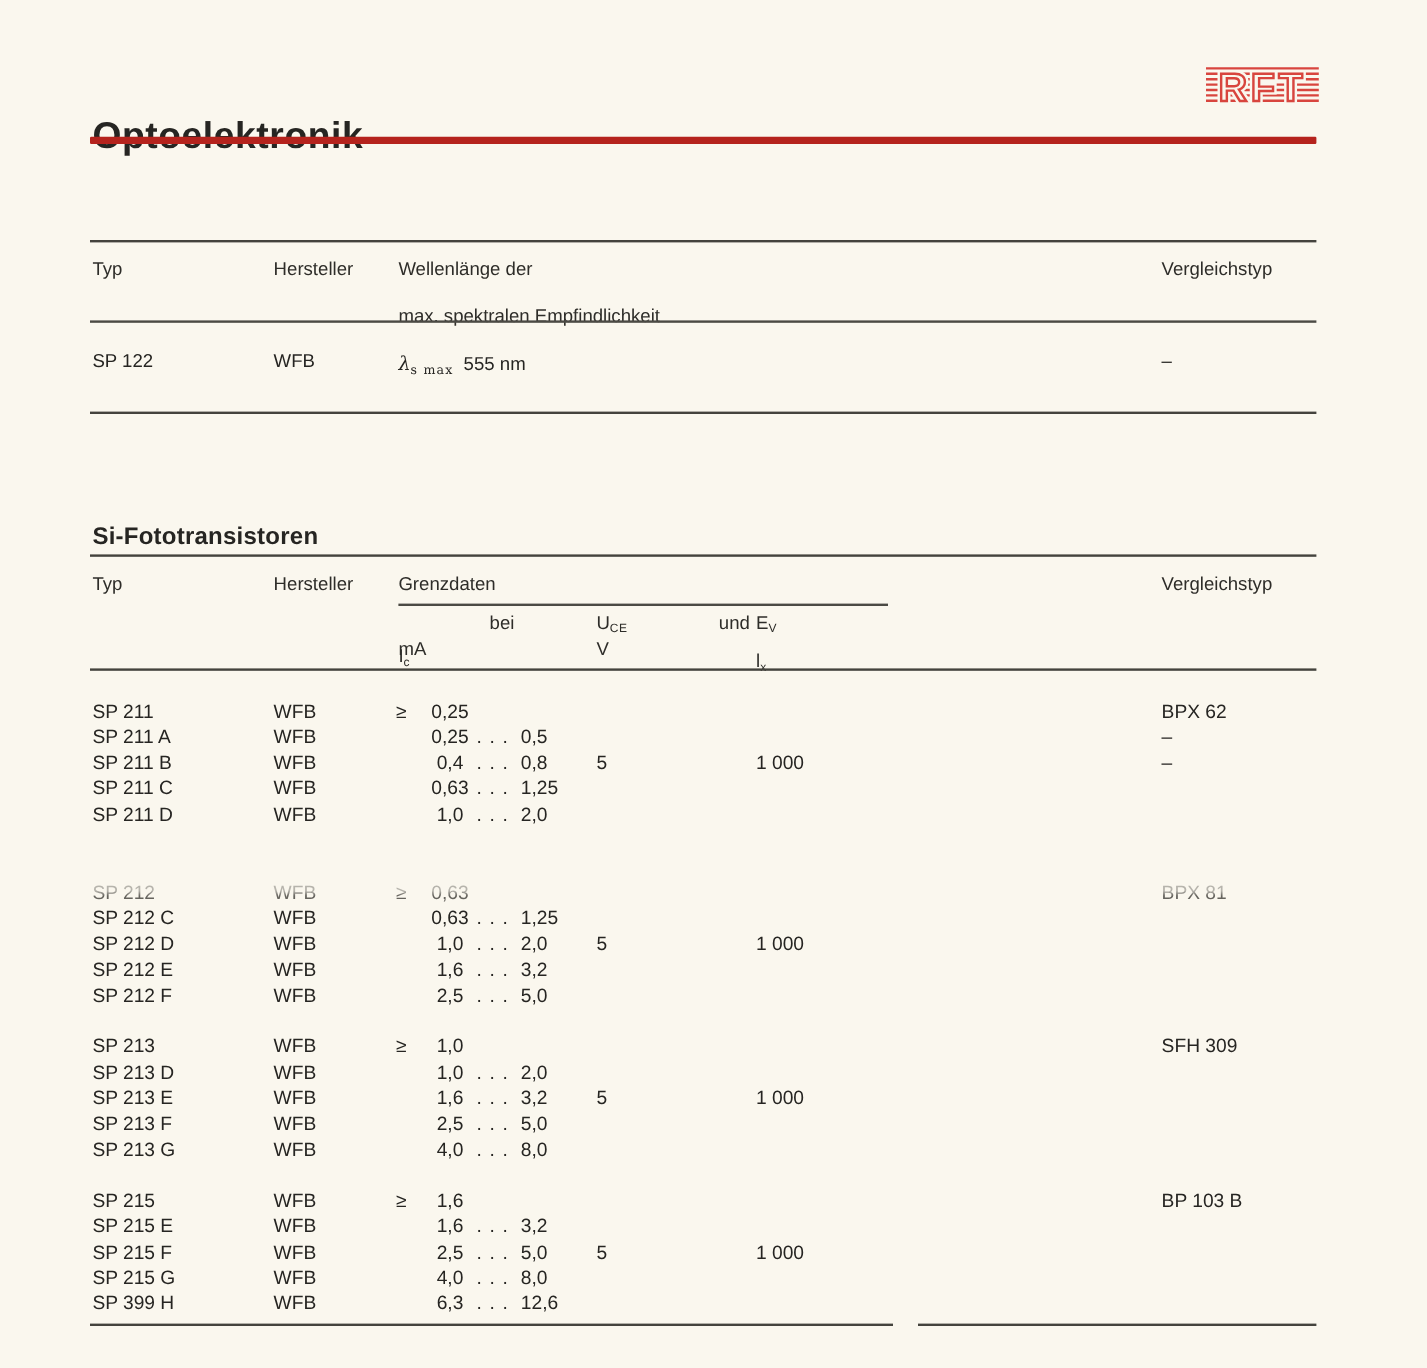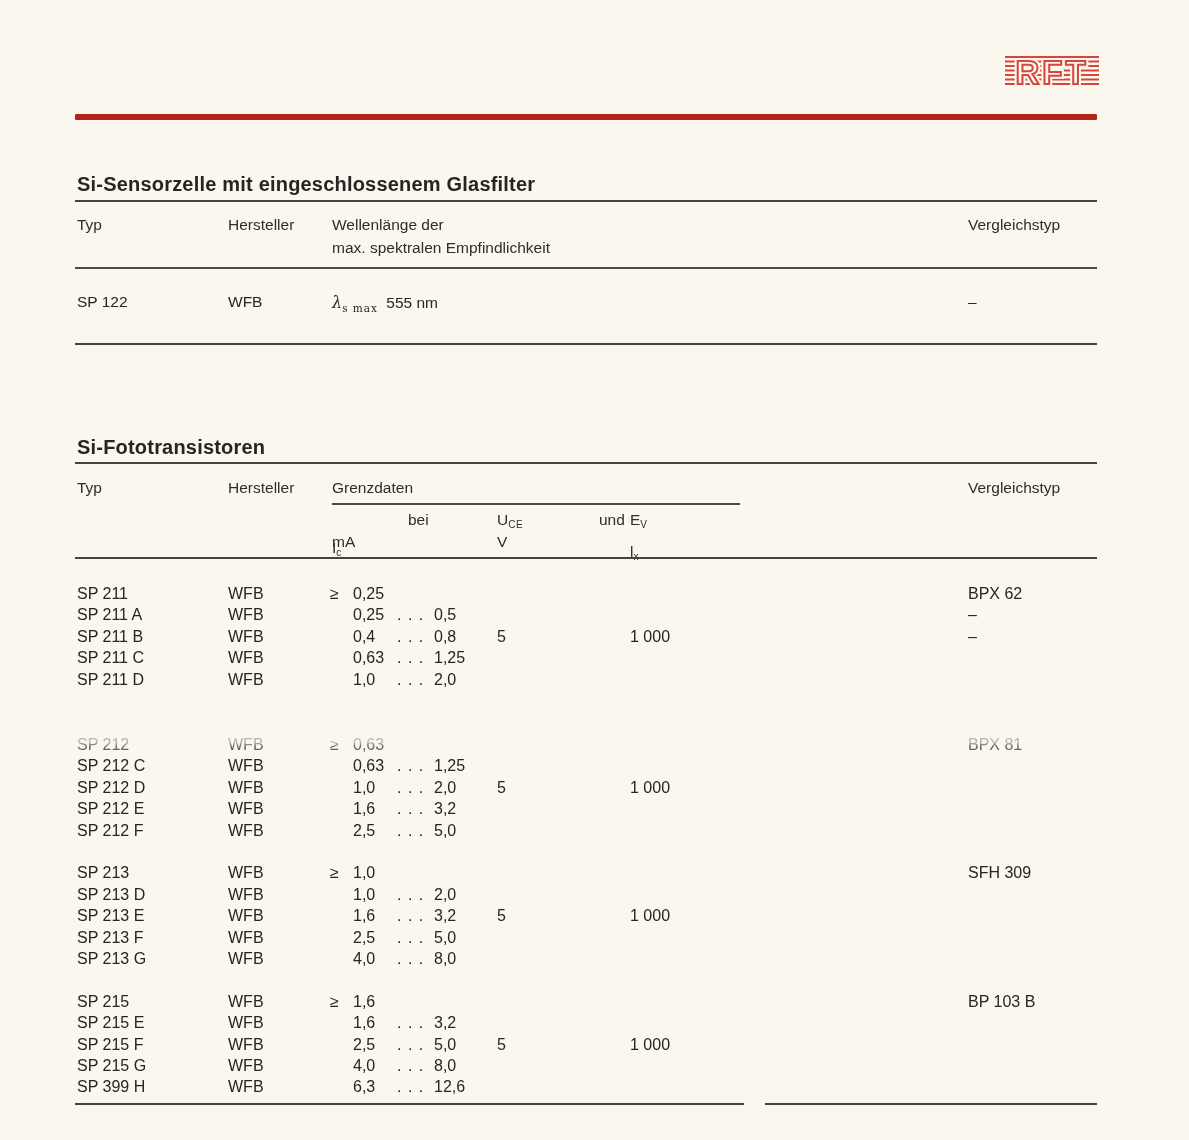--- a/index.html
+++ b/index.html
@@ -36,21 +36,21 @@
 
   
   .t1-header{position:absolute;left:75px;top:216px;width:1022px;font-size:15.5px;color:#2e2d29;}
   .t1-header .col{position:absolute;top:0;}
   .t1-row{position:absolute;left:75px;top:293px;width:1022px;font-size:15.5px;}
   .t1-row .col{position:absolute;top:0;}
   .col-typ{left:2px;}
   .col-her{left:153px;}
   .col-wel{left:257px;}
   .col-ver{left:893px;text-align:center;}
-  .wel-line2{display:block;margin-top:5px;text-align:right;}
+  .wel-line2{display:block;margin-top:21px;text-align:right;}
   .lambda{font-family:"DejaVu Serif", serif;font-style:italic;font-size:16px;}
   .lambda-sub{font-family:"DejaVu Serif", serif;font-style:normal;font-size:10.5px;vertical-align:-4px;letter-spacing:1px;}
   .lambda-val{margin-left:4px;}
 
   
   .t2-header{position:absolute;left:75px;top:479px;width:1022px;font-size:15.5px;color:#2e2d29;}
   .t2-header .col{position:absolute;top:0;}
   .grenz-underline{position:absolute;left:257px;top:24px;width:408px;height:1.6px;background:#4b4a44;}
   .subrow{position:absolute;left:257px;top:32px;width:640px;}
   .subrow .s{position:absolute;white-space:nowrap;}
@@ -64,54 +64,54 @@
   .t2-group:first-child{margin-top:0;}
   .t2-row{position:relative;height:21.4px;line-height:21.4px;white-space:nowrap;}
   .t2-row .cell{position:absolute;top:0;}
   .c-typ{left:2px;}
   .c-her{left:153px;}
   .c-ic{left:255px;}
   .c-uce{left:422px;}
   .c-ev{left:555px;}
   .c-ver{left:893px;}
   .ic-prefix{display:inline-block;width:23px;}
-  .ic-min{display:inline-block;width:44px;}
+  .ic-min{display:inline-block;width:44px;text-align:center;}
   .ic-dots{display:inline-block;width:37px;letter-spacing:1px;}
   .faded{color:rgba(43,42,38,0.72);
     -webkit-mask-image:linear-gradient(to bottom, rgba(0,0,0,0.45) 0 40%, #000 60%);
     mask-image:linear-gradient(to bottom, rgba(0,0,0,0.45) 0 40%, #000 60%);margin-top:44px;}
 
   .bottom-rule{
     position:absolute;left:75px;top:1103px;width:1022px;height:2px;
     background:linear-gradient(to right,#44433d 0 65.5%,rgba(68,67,61,0) 65.5% 67.5%,#44433d 67.5% 100%);
   }
 </style>
 </head>
 <body>
 
 <div class="page">
 
+  <h1 class="page-title">Optoelektronik</h1>
 
   <svg class="logo" viewBox="0 0 96 42" aria-hidden="true">
     <g stroke="#d8453e" stroke-width="2">
       <line x1="1" y1="6" x2="95" y2="6"></line>
       <line x1="1" y1="10.5" x2="95" y2="10.5"></line>
       <line x1="1" y1="15" x2="95" y2="15"></line>
       <line x1="1" y1="19.5" x2="95" y2="19.5"></line>
       <line x1="1" y1="24" x2="95" y2="24"></line>
       <line x1="1" y1="28.5" x2="95" y2="28.5"></line>
       <line x1="1" y1="33" x2="95" y2="33"></line>
     </g>
     <text x="48" y="33" text-anchor="middle" font-family="Liberation Sans, sans-serif" font-size="33" font-weight="700" letter-spacing="3" fill="#faf7ee" stroke="#faf7ee" stroke-width="6">RFT</text>
     <text x="48" y="33" text-anchor="middle" font-family="Liberation Sans, sans-serif" font-size="33" font-weight="700" letter-spacing="3" fill="#faf7ee" stroke="#d8453e" stroke-width="2">RFT</text>
   </svg>
 
   <div class="red-rule"></div>
 
-  <h2 class="section-heading" style="top:156px;">Si-Sensorzelle mit eingeschlossenem Glasfilter</h2>
 
   <div class="hrule" style="left:75px;top:200px;width:1022px;"></div>
 
   <div class="t1-header">
     <span class="col col-typ">Typ</span>
     <span class="col col-her">Hersteller</span>
     <span class="col col-wel">
       <span>Wellenlänge der</span>
       <span class="wel-line2">max. spektralen Empfindlichkeit</span>
     </span>

